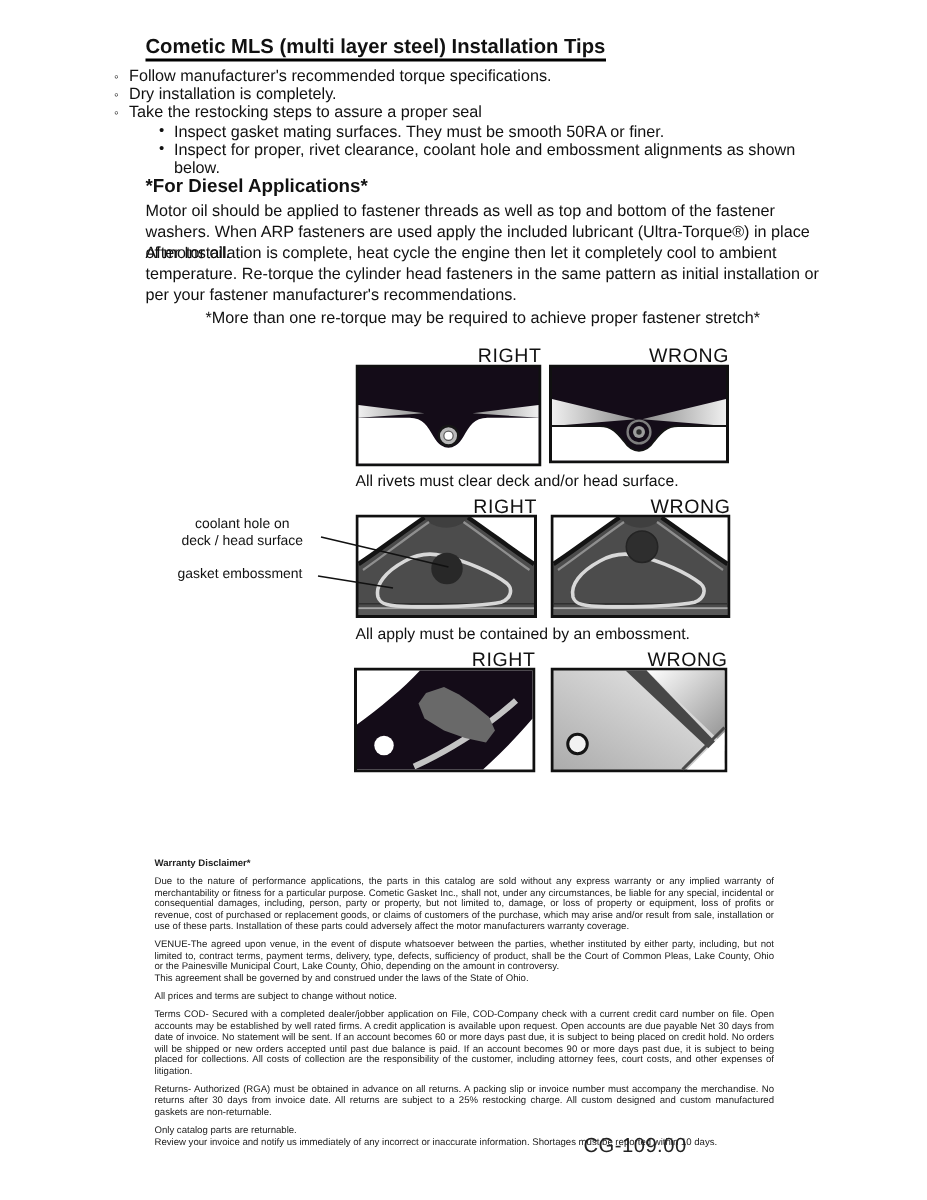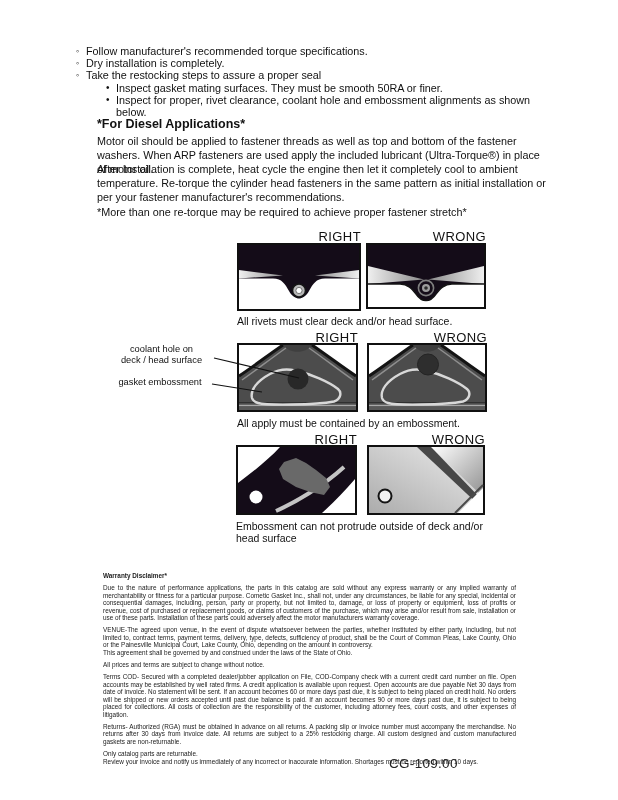--- a/index.html
+++ b/index.html
@@ -11,21 +11,21 @@
          border-bottom:2px solid #000;padding-bottom:1px;white-space:nowrap;}
 
   .bullets{position:absolute;left:76px;top:45px;width:480px;font-size:10.8px;line-height:12.2px;}
   .b{display:flex;}
   .b .marker{width:10px;flex:0 0 10px;font-size:9px;line-height:12.2px;}
   .b.l2{margin-left:30px;}
   .b.l2 .marker{font-size:10px;}
 
   .h2{position:absolute;left:97px;top:117px;font-size:12.5px;font-weight:700;}
   .para{position:absolute;left:97px;width:454px;font-size:10.8px;line-height:14px;}
-  .p1{top:134px;} .p2{top:162px;} .p3{top:205px;}
+  .p1{top:134px;} .p2{top:162px;} .p3{top:205px;margin-left:40px;}
 
   .fig-label{position:absolute;font-size:13px;letter-spacing:.4px;text-align:right;color:#111;}
   .fig-caption{position:absolute;font-size:10.5px;line-height:12px;color:#111;}
   .panel{position:absolute;display:block;}
 
   .ann{position:absolute;font-size:9.3px;line-height:11px;text-align:center;color:#111;}
   .pointer-overlay{position:absolute;left:110px;top:340px;pointer-events:none;}
 
   .disclaimer{position:absolute;left:103px;top:572px;width:413px;
               font-size:6.4px;line-height:7.4px;color:#222;text-align:justify;}
@@ -33,20 +33,21 @@
   .disclaimer p{margin:0 0 5px 0;}
   .disclaimer p.tight{margin-bottom:0;}
 
   .footer-code{position:absolute;left:389px;top:756px;font-size:13.5px;letter-spacing:.3px;color:#222;}
 </style>
 </head>
 <body>
 
 <div class="doc">
 
+  <div class="title">Cometic MLS (multi layer steel) Installation Tips</div>
 
   <div class="bullets">
     <div class="b l1">
       <span class="marker">◦</span>
       <span>Follow manufacturer's recommended torque specifications.</span>
       </div>
     <div class="b l1">
       <span class="marker">◦</span>
       <span>Dry installation is completely.</span>
       </div>
@@ -185,21 +186,20 @@
         </linearGradient>
     </defs>
     <rect x="1" y="1" width="116" height="68" fill="url(#g3a)" stroke="#101010" stroke-width="2"></rect>
     <polygon points="64,2 116,2 116,52" fill="url(#g3b)"></polygon>
     <polygon points="50,2 64,2 116,56 116,64" fill="#474747"></polygon>
     <line x1="88" y1="68" x2="116" y2="40" stroke="#4a4a4a" stroke-width="2"></line>
     <polygon points="91,68 116,43 116,68" fill="#ffffff"></polygon>
     <circle cx="18" cy="51" r="6.5" fill="#f2f2f2" stroke="#141414" stroke-width="2"></circle>
   </svg>
 
-  <div class="fig-caption" style="left:236px;top:520px;width:250px;">Embossment can not protrude outside of deck and/or head surface</div>
 
   <div class="disclaimer">
     <p class="dh">Warranty Disclaimer*</p>
     <p>Due to the nature of performance applications, the parts in this catalog are sold without any express warranty or any implied warranty of merchantability or fitness for a particular purpose.  Cometic Gasket Inc., shall not, under any circumstances, be liable for any special, incidental or consequential damages, including, person, party or property, but not limited to, damage, or loss of property or equipment, loss of profits or revenue, cost of purchased or replacement goods, or claims of customers of the purchase, which may arise and/or result from sale, installation or use of these parts.  Installation of these parts could adversely affect the motor manufacturers warranty coverage.</p>
     <p class="tight">VENUE-The agreed upon venue, in the event of dispute whatsoever between the parties, whether instituted by either party, including, but not limited to, contract terms, payment terms, delivery, type, defects, sufficiency of product, shall be the Court of Common Pleas, Lake County, Ohio or the Painesville Municipal Court, Lake County, Ohio, depending on the amount in controversy.</p>
     <p>This agreement shall be governed by and construed under the laws of the State of Ohio.</p>
     <p>All prices and terms are subject to change without notice.</p>
     <p>Terms COD- Secured with a completed dealer/jobber application on File, COD-Company check with a current credit card number on file.  Open accounts may be established by well rated firms.  A credit application is available upon request.  Open accounts are due payable Net 30 days from date of invoice.  No statement will be sent.  If an account becomes 60 or more days past due, it is subject to being placed on credit hold.  No orders will be shipped or new orders accepted until past due balance is paid.  If an account becomes 90 or more days past due, it is subject to being placed for collections.  All costs of collection are the responsibility of the customer, including attorney fees, court costs, and other expenses of litigation.</p>
     <p>Returns- Authorized (RGA) must be obtained in advance on all returns.  A packing slip or invoice number must accompany the merchandise.  No returns after 30 days from invoice date.  All returns are subject to a 25% restocking charge.  All custom designed and custom manufactured gaskets are non-returnable.</p>
     <p class="tight">Only catalog parts are returnable.</p>

